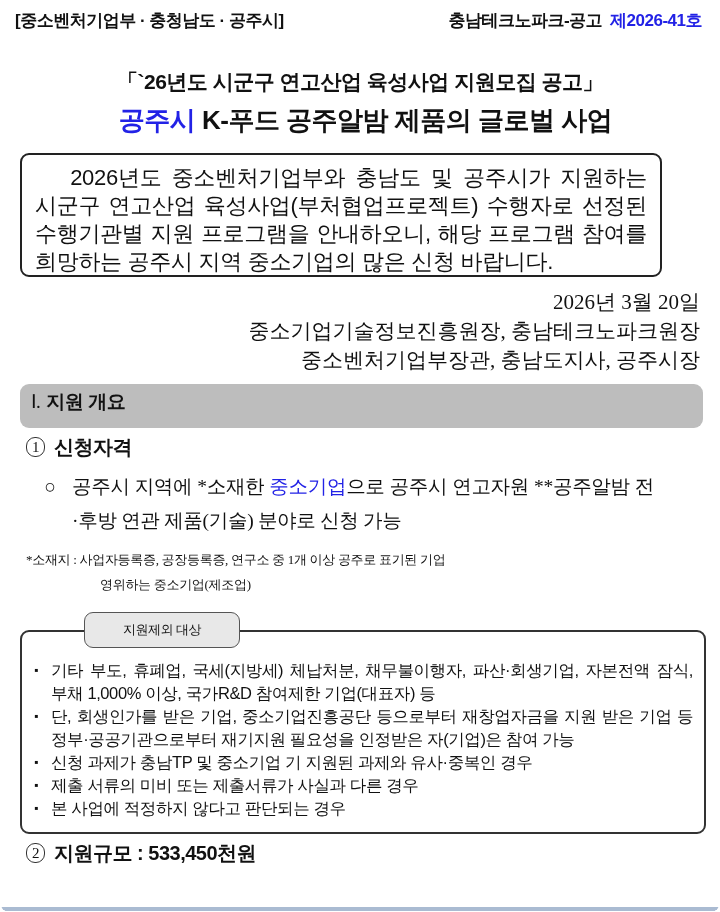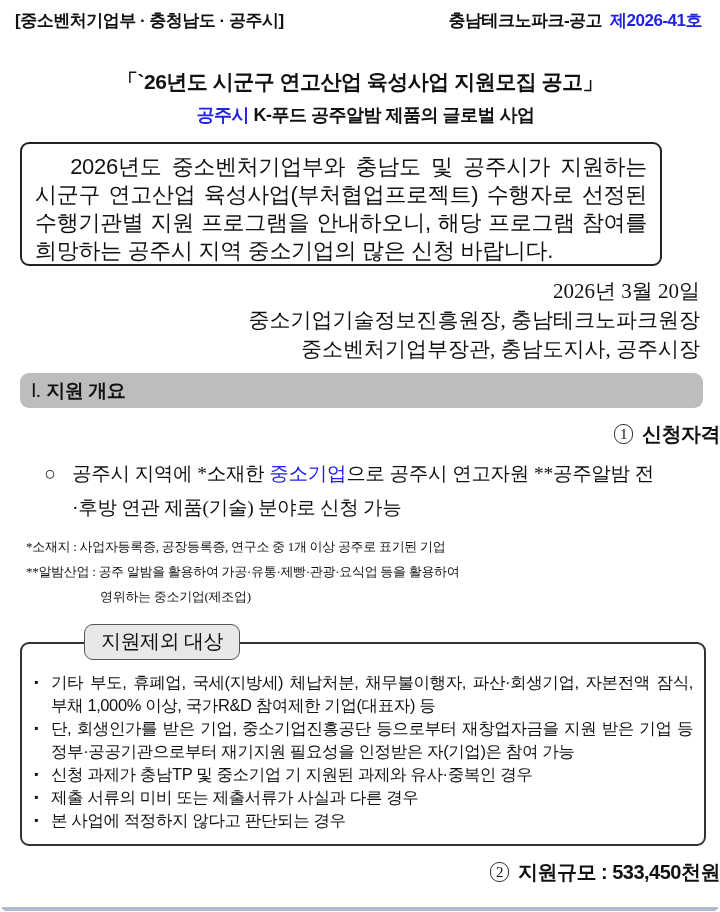--- a/index.html
+++ b/index.html
@@ -14,45 +14,45 @@
 
   
   .hdr { display:flex; justify-content:space-between; align-items:flex-start;
          padding:9px 18px 0 15px; font-size:17px; font-weight:bold; letter-spacing:-0.5px; }
   .hdr .right { white-space:nowrap; }
   .hdr .num { color:var(--accent-blue,#2222e6); margin-left:8px; }
 
   
   .titles { margin-top:36px; text-align:center; font-weight:bold; letter-spacing:-0.5px; }
   .titles .t1 { font-size:21px; }
-  .titles .t2 { font-size:18px; margin-top:7px;margin-left:11px; }
+  .titles .t2 { font-size:26px; margin-top:7px;margin-left:11px; }
   .titles .city { color:var(--accent-blue,#2222e6); }
 
   
   .introbox {
     margin:15px 58px 0 20px; height:124px;
     border:2px solid #222; padding:9px 13px;
     font-size:22px; line-height:28px; text-align:justify; text-indent:1.6em;
     letter-spacing:-0.3px;
   }
 
   
   .sig { margin:11px 20px 0 0; text-align:right; font-size:21px; line-height:29px; }
 
   
   .secbar {
-    margin:9px 17px 0 20px; height:35px; line-height:35px;
+    margin:9px 17px 0 20px; height:44px; line-height:35px;
     background:var(--section-bar-gray,#bdbdbd);
     padding-left:11px; font-size:19px; letter-spacing:-0.5px;
   }
   .secbar .roman { font-family:"Liberation Serif", serif; font-weight:normal; margin-right:6px; }
   .secbar .sect  { font-weight:bold; }
 
   
-  .subhead { margin:13px 0 0 26px; font-size:20px; font-weight:bold; letter-spacing:-0.5px;text-align:right; }
+  .subhead { margin:6px 0 0 26px; font-size:20px; font-weight:bold; letter-spacing:-0.5px; }
   .boxnum {
     display:inline-block; border:1.6px solid #333; font-family:"Liberation Serif", serif;
     font-weight:normal; font-size:15px; line-height:18px; padding:0 5px;
     margin-right:9px; vertical-align:2px;
   }
 
   
   .bullet { display:flex; margin:9px 0 0 44px; font-size:19.5px; line-height:34px; }
   .bullet .mark { width:28px; flex:none; }
   .bullet .btxt { width:582px; text-align:justify; letter-spacing:-0.3px; }
@@ -60,21 +60,21 @@
 
   
   .foots { margin:9px 0 0 26px; font-size:13px; line-height:25px; letter-spacing:-0.3px; }
   .foots .cont { margin-left:74px; }
 
   
   .exwrap { position:relative; margin:33px 14px 0 20px; }
   .exlabel {
     position:absolute; top:-18px; left:64px; width:156px; height:36px;
     background:var(--label-box-gray,#e8e8e8); border:1.4px solid #555;
-    text-align:center; line-height:33px; font-size:20px; letter-spacing:-0.5px;
+    text-align:center; line-height:33px; font-size:13px; letter-spacing:-0.5px;
   }
   .exbox { border:2px solid #333; padding:27px 11px 12px 12px; min-height:183px; }
   .exitem { display:flex; font-size:16.5px; line-height:23px; letter-spacing:-0.4px; }
   .exitem .sq { width:17px; flex:none; font-size:12px; }
   .exitem .etxt { flex:1; text-align:justify; }
 
   
   .bottomline { position:absolute; left:0; bottom:1px; width:720px; height:4px;
                 background:var(--bottom-line,#aabbd2); }
 </style>
@@ -113,21 +113,20 @@
     <span class="boxnum">1</span><span>신청자격</span>
   </div>
 
   <div class="bullet serif">
     <span class="mark">○</span>
     <span class="btxt"><span>공주시 지역에 *소재한 </span><span class="blue">중소기업</span><span>으로 공주시 연고자원 **공주알밤 전·후방 연관 제품(기술) 분야로 신청 가능</span></span>
   </div>
 
   <div class="foots serif">
     <div>*소재지 : 사업자등록증, 공장등록증, 연구소 중 1개 이상 공주로 표기된 기업</div>
-    <div>**알밤산업 : 공주 알밤을 활용하여 가공·유통·제빵·관광·요식업 등을 활용하여</div>
     <div class="cont">영위하는 중소기업(제조업)</div>
   </div>
 
   <div class="exwrap">
     <div class="exlabel">지원제외 대상</div>
     <div class="exbox">
       <div class="exitem">
         <span class="sq">▪</span>
         <span class="etxt">기타 부도, 휴폐업, 국세(지방세) 체납처분, 채무불이행자, 파산·회생기업, 자본전액 잠식, 부채 1,000% 이상, 국가R&amp;D 참여제한 기업(대표자) 등</span>
       </div>

